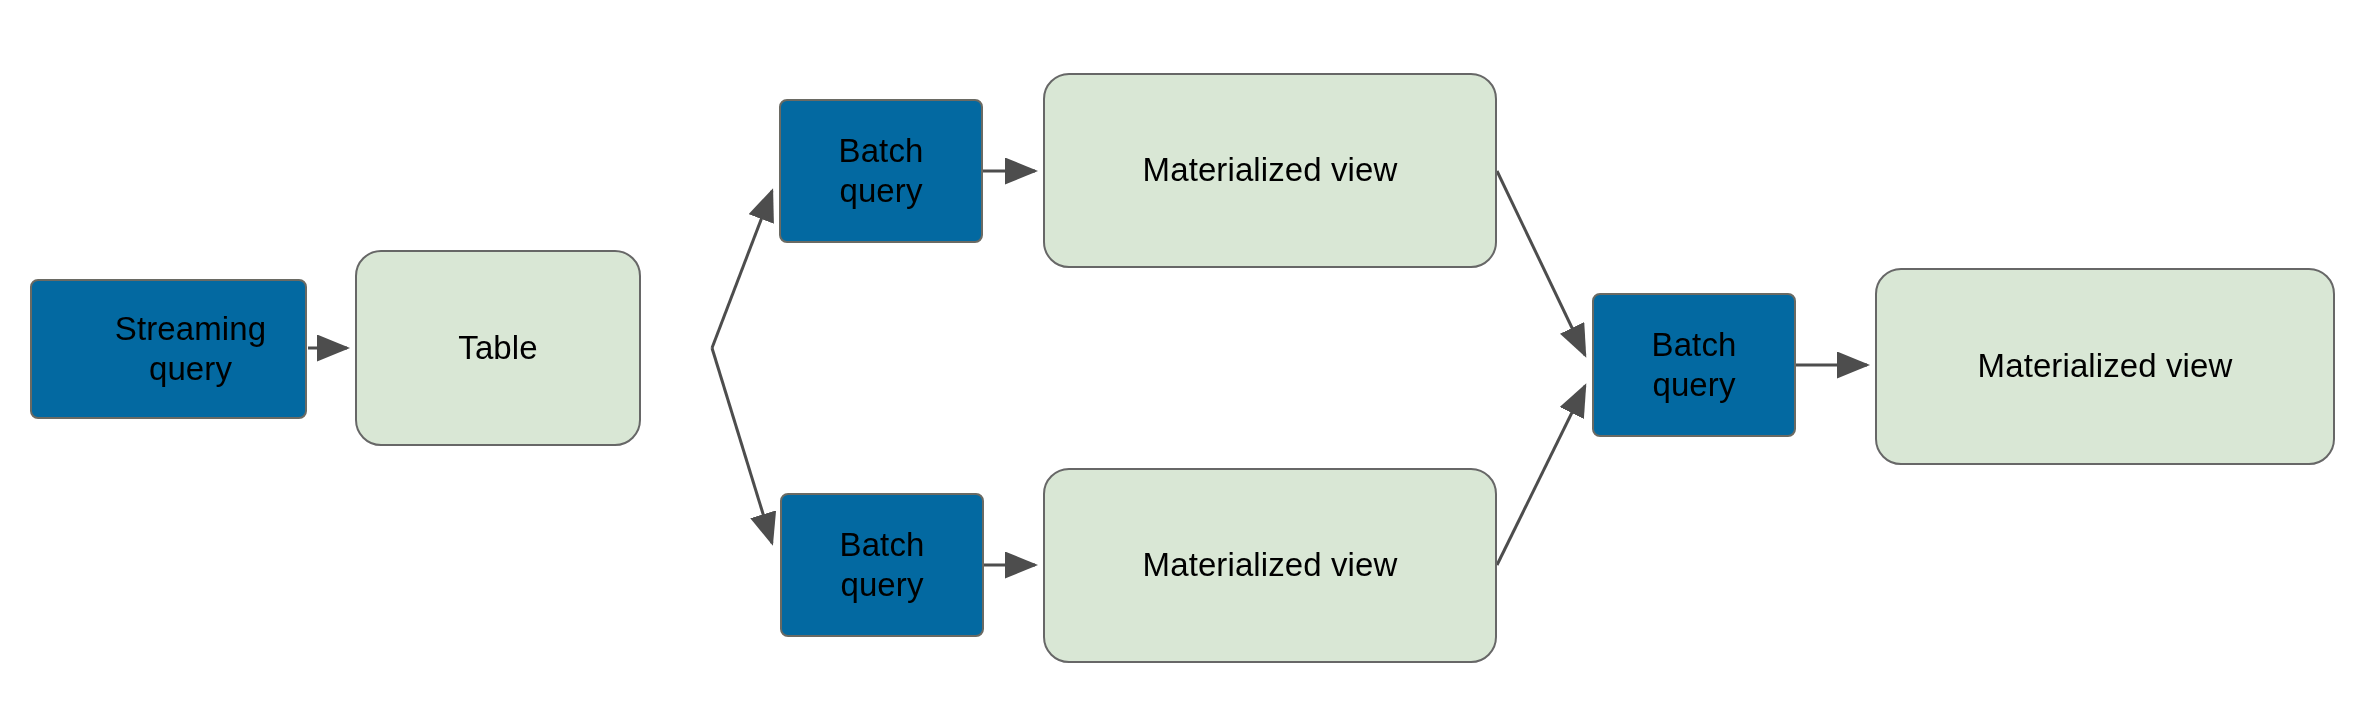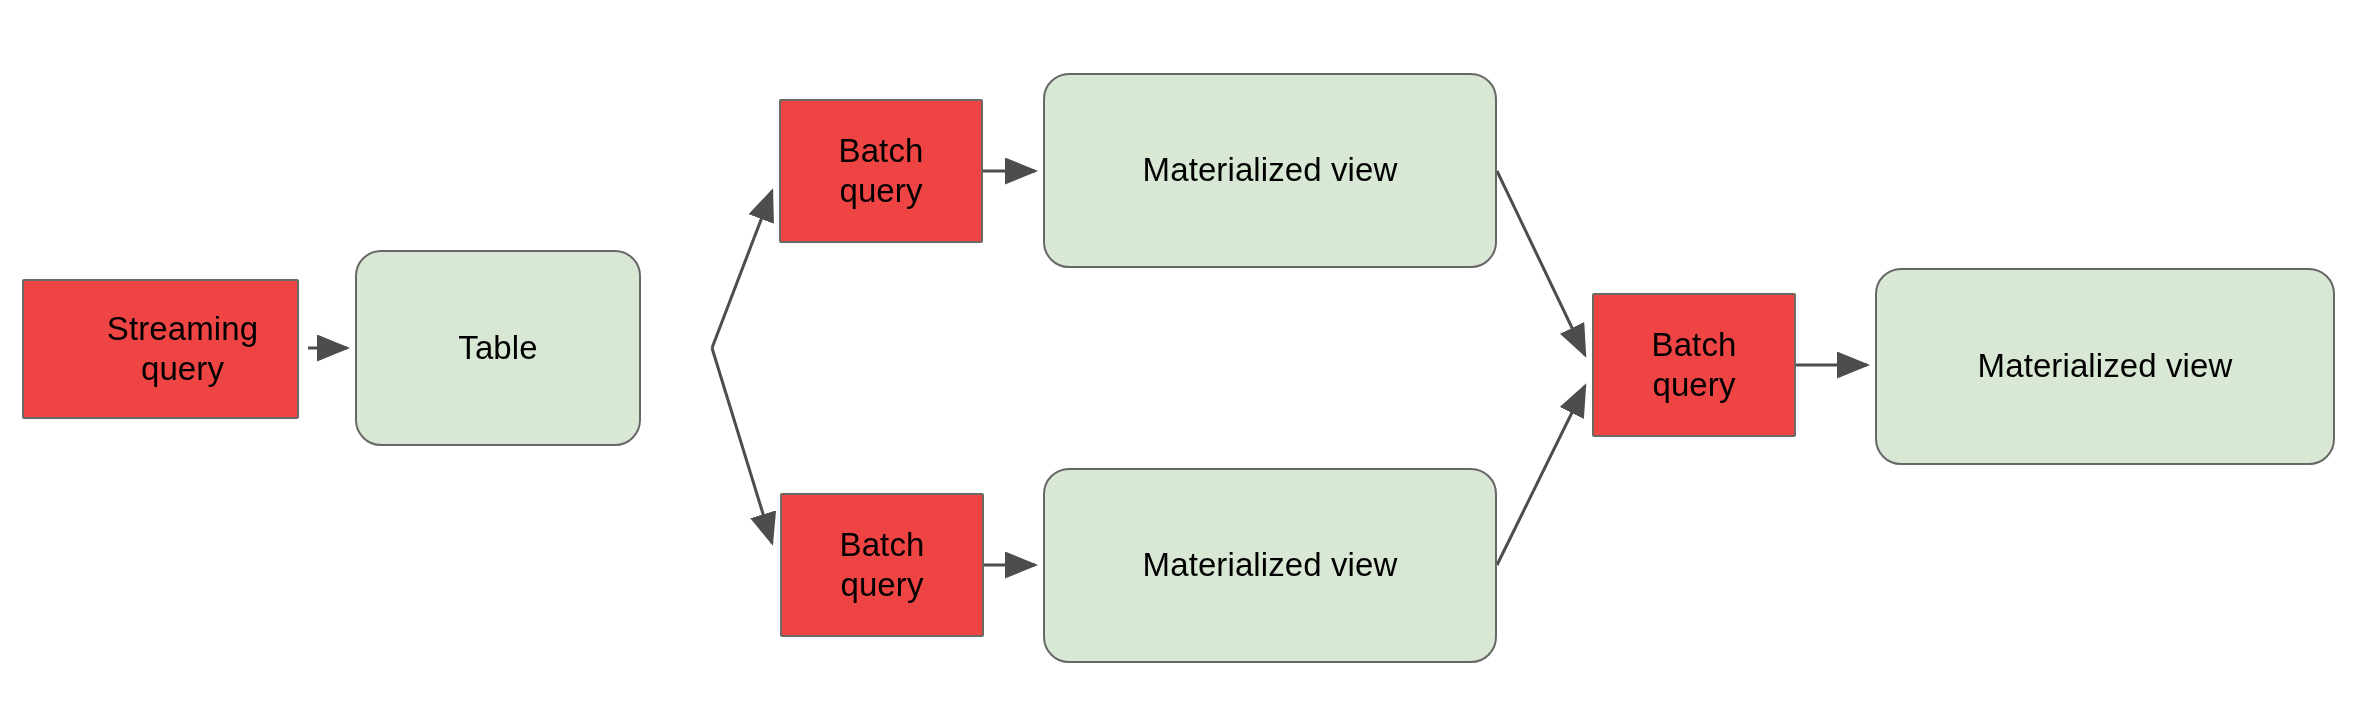--- a/index.html
+++ b/index.html
@@ -38,23 +38,23 @@
     letter-spacing: 0.1px;
     border-style: solid;
     border-width: 2px;
   }
   .node .label {
     display: block;
     white-space: pre-line;
     padding: 0 6px;
   }
   .node-process {
-    background: #ef4444;
+    background: #0369a1;
     border-color: #6a6a63;
-    border-radius: 2px;
+    border-radius: 8px;
   }
   .node-store {
     background: #d9e7d5;
     border-color: #676767;
     border-radius: 26px;
     text-align: center;
   }
 </style>
 </head>
 <body>
@@ -72,21 +72,21 @@
         <path d="M 712 348 L 772 191" fill="none" stroke="#4d4d4d" stroke-width="3" stroke-linecap="butt" marker-end="url(#arrowhead)"></path>
         <path d="M 712 348 L 772 543" fill="none" stroke="#4d4d4d" stroke-width="3" stroke-linecap="butt" marker-end="url(#arrowhead)"></path>
         <path d="M 983 171 L 1035 171" fill="none" stroke="#4d4d4d" stroke-width="3" stroke-linecap="butt" marker-end="url(#arrowhead)"></path>
         <path d="M 984 565 L 1035 565" fill="none" stroke="#4d4d4d" stroke-width="3" stroke-linecap="butt" marker-end="url(#arrowhead)"></path>
         <path d="M 1497 171 L 1585 355" fill="none" stroke="#4d4d4d" stroke-width="3" stroke-linecap="butt" marker-end="url(#arrowhead)"></path>
         <path d="M 1497 565 L 1585 386" fill="none" stroke="#4d4d4d" stroke-width="3" stroke-linecap="butt" marker-end="url(#arrowhead)"></path>
         <path d="M 1796 365 L 1867 365" fill="none" stroke="#4d4d4d" stroke-width="3" stroke-linecap="butt" marker-end="url(#arrowhead)"></path>
       </g>
   </svg>
 
-  <div class="node node-process" style="left: 22px; top: 279px; width: 277px; height: 140px; padding-left: 44px;">
+  <div class="node node-process" style="left: 30px; top: 279px; width: 277px; height: 140px; padding-left: 44px;">
     <span class="label">Streaming
 query</span>
   </div>
 
   <div class="node node-store" style="left: 355px; top: 250px; width: 286px; height: 196px;">
     <span class="label">Table</span>
   </div>
 
   <div class="node node-process" style="left: 779px; top: 99px; width: 204px; height: 144px;">
     <span class="label">Batch

